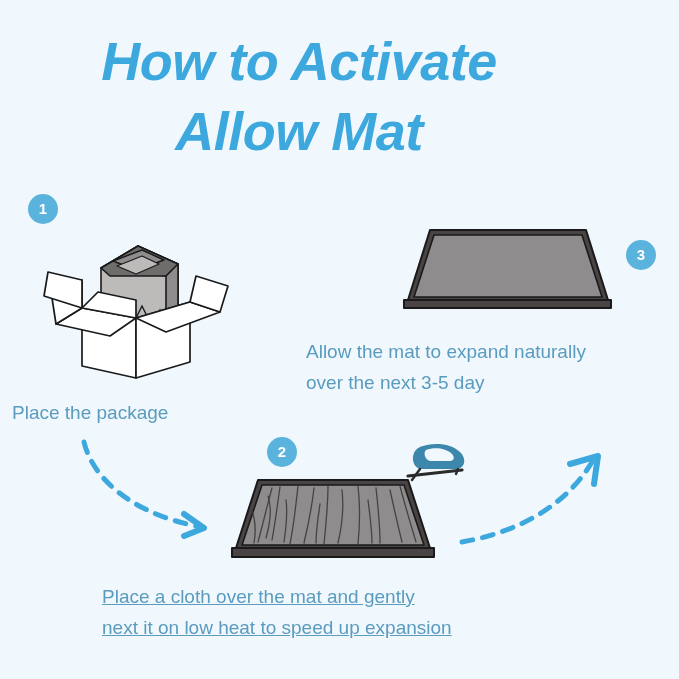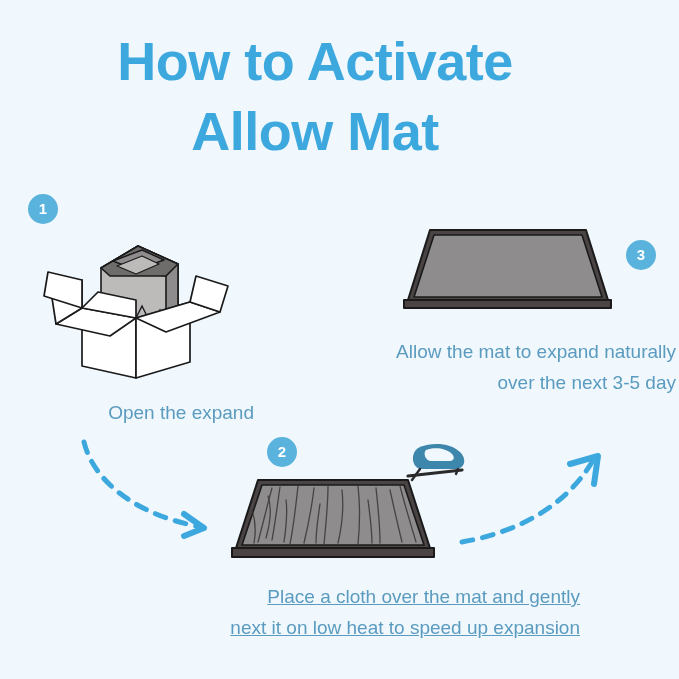--- a/index.html
+++ b/index.html
@@ -17,24 +17,25 @@
   #infographic {
     position: relative;
     width: 679px;
     height: 679px;
     background: #F0F8FD;
   }
 
   
   .title-block {
     position: absolute;
-    left: 16px;
+    left: 0;
     top: 26px;
     width: 598px;
     text-align: center;
+    font-style: italic;
   }
   .title-line {
     display: block;
     color: #3DA8DE;
     font-weight: bold;
     font-size: 54px;
     line-height: 70px;
     letter-spacing: -0.5px;
   }
 
@@ -54,21 +55,21 @@
   .badge-1 { left: 28px;  top: 194px; }
   .badge-2 { left: 267px; top: 437px; }
   .badge-3 { left: 626px; top: 240px; }
 
   
   .caption {
     position: absolute;
     color: #5A9BBF;
     font-size: 19px;
     line-height: 31px;
-    text-align: right;
+    text-align: left;
   }
   .caption-1 { left: 12px;  top: 397px; width: 242px; }
   .caption-3 { left: 306px; top: 336px; width: 370px; }
   .caption-2 { left: 102px; top: 581px; width: 478px; text-decoration: underline; }
   .caption .cap-line { display: block; white-space: nowrap; }
 
   
   .art {
     position: absolute;
   }
@@ -115,21 +116,21 @@
         <path d="M18 104 L14 78 L44 60 L44 88 Z" fill="#FFFFFF" stroke="#1A1A1A" stroke-width="1.7" stroke-linejoin="round"></path>
         <path d="M44 60 L44 88 L6 76 L10 52 Z" fill="#FFFFFF" stroke="#1A1A1A" stroke-width="1.7" stroke-linejoin="round"></path>
         <path d="M98 98 L152 82 L182 92 L128 112 Z" fill="#FFFFFF" stroke="#1A1A1A" stroke-width="1.7" stroke-linejoin="round"></path>
         <path d="M152 82 L182 92 L190 66 L158 56 Z" fill="#FFFFFF" stroke="#1A1A1A" stroke-width="1.7" stroke-linejoin="round"></path>
         <path d="M98 98 L44 88 L60 72 L98 80 Z" fill="#FFFFFF" stroke="#1A1A1A" stroke-width="1.7" stroke-linejoin="round"></path>
       </g>
     </svg>
   </div>
 
   <div class="caption caption-1">
-    <span class="cap-line">Open the expand</span>
+    <span class="cap-line">Place the package</span>
   </div>
 
   <div class="badge badge-3">3</div>
 
   <div class="art art-mat3">
     <svg viewBox="0 0 215 100">
       <path d="M8 82 L30 12 L186 12 L208 82 Z" fill="#4A4444" stroke="#1A1A1A" stroke-width="2" stroke-linejoin="round"></path>
       <path d="M4 82 L4 90 L211 90 L211 82 Z" fill="#4A4444" stroke="#1A1A1A" stroke-width="2" stroke-linejoin="round"></path>
       <path d="M14 79 L34 17 L182 17 L202 79 Z" fill="#8E8C8C" stroke="#1A1A1A" stroke-width="1.6" stroke-linejoin="round"></path>
     </svg>

